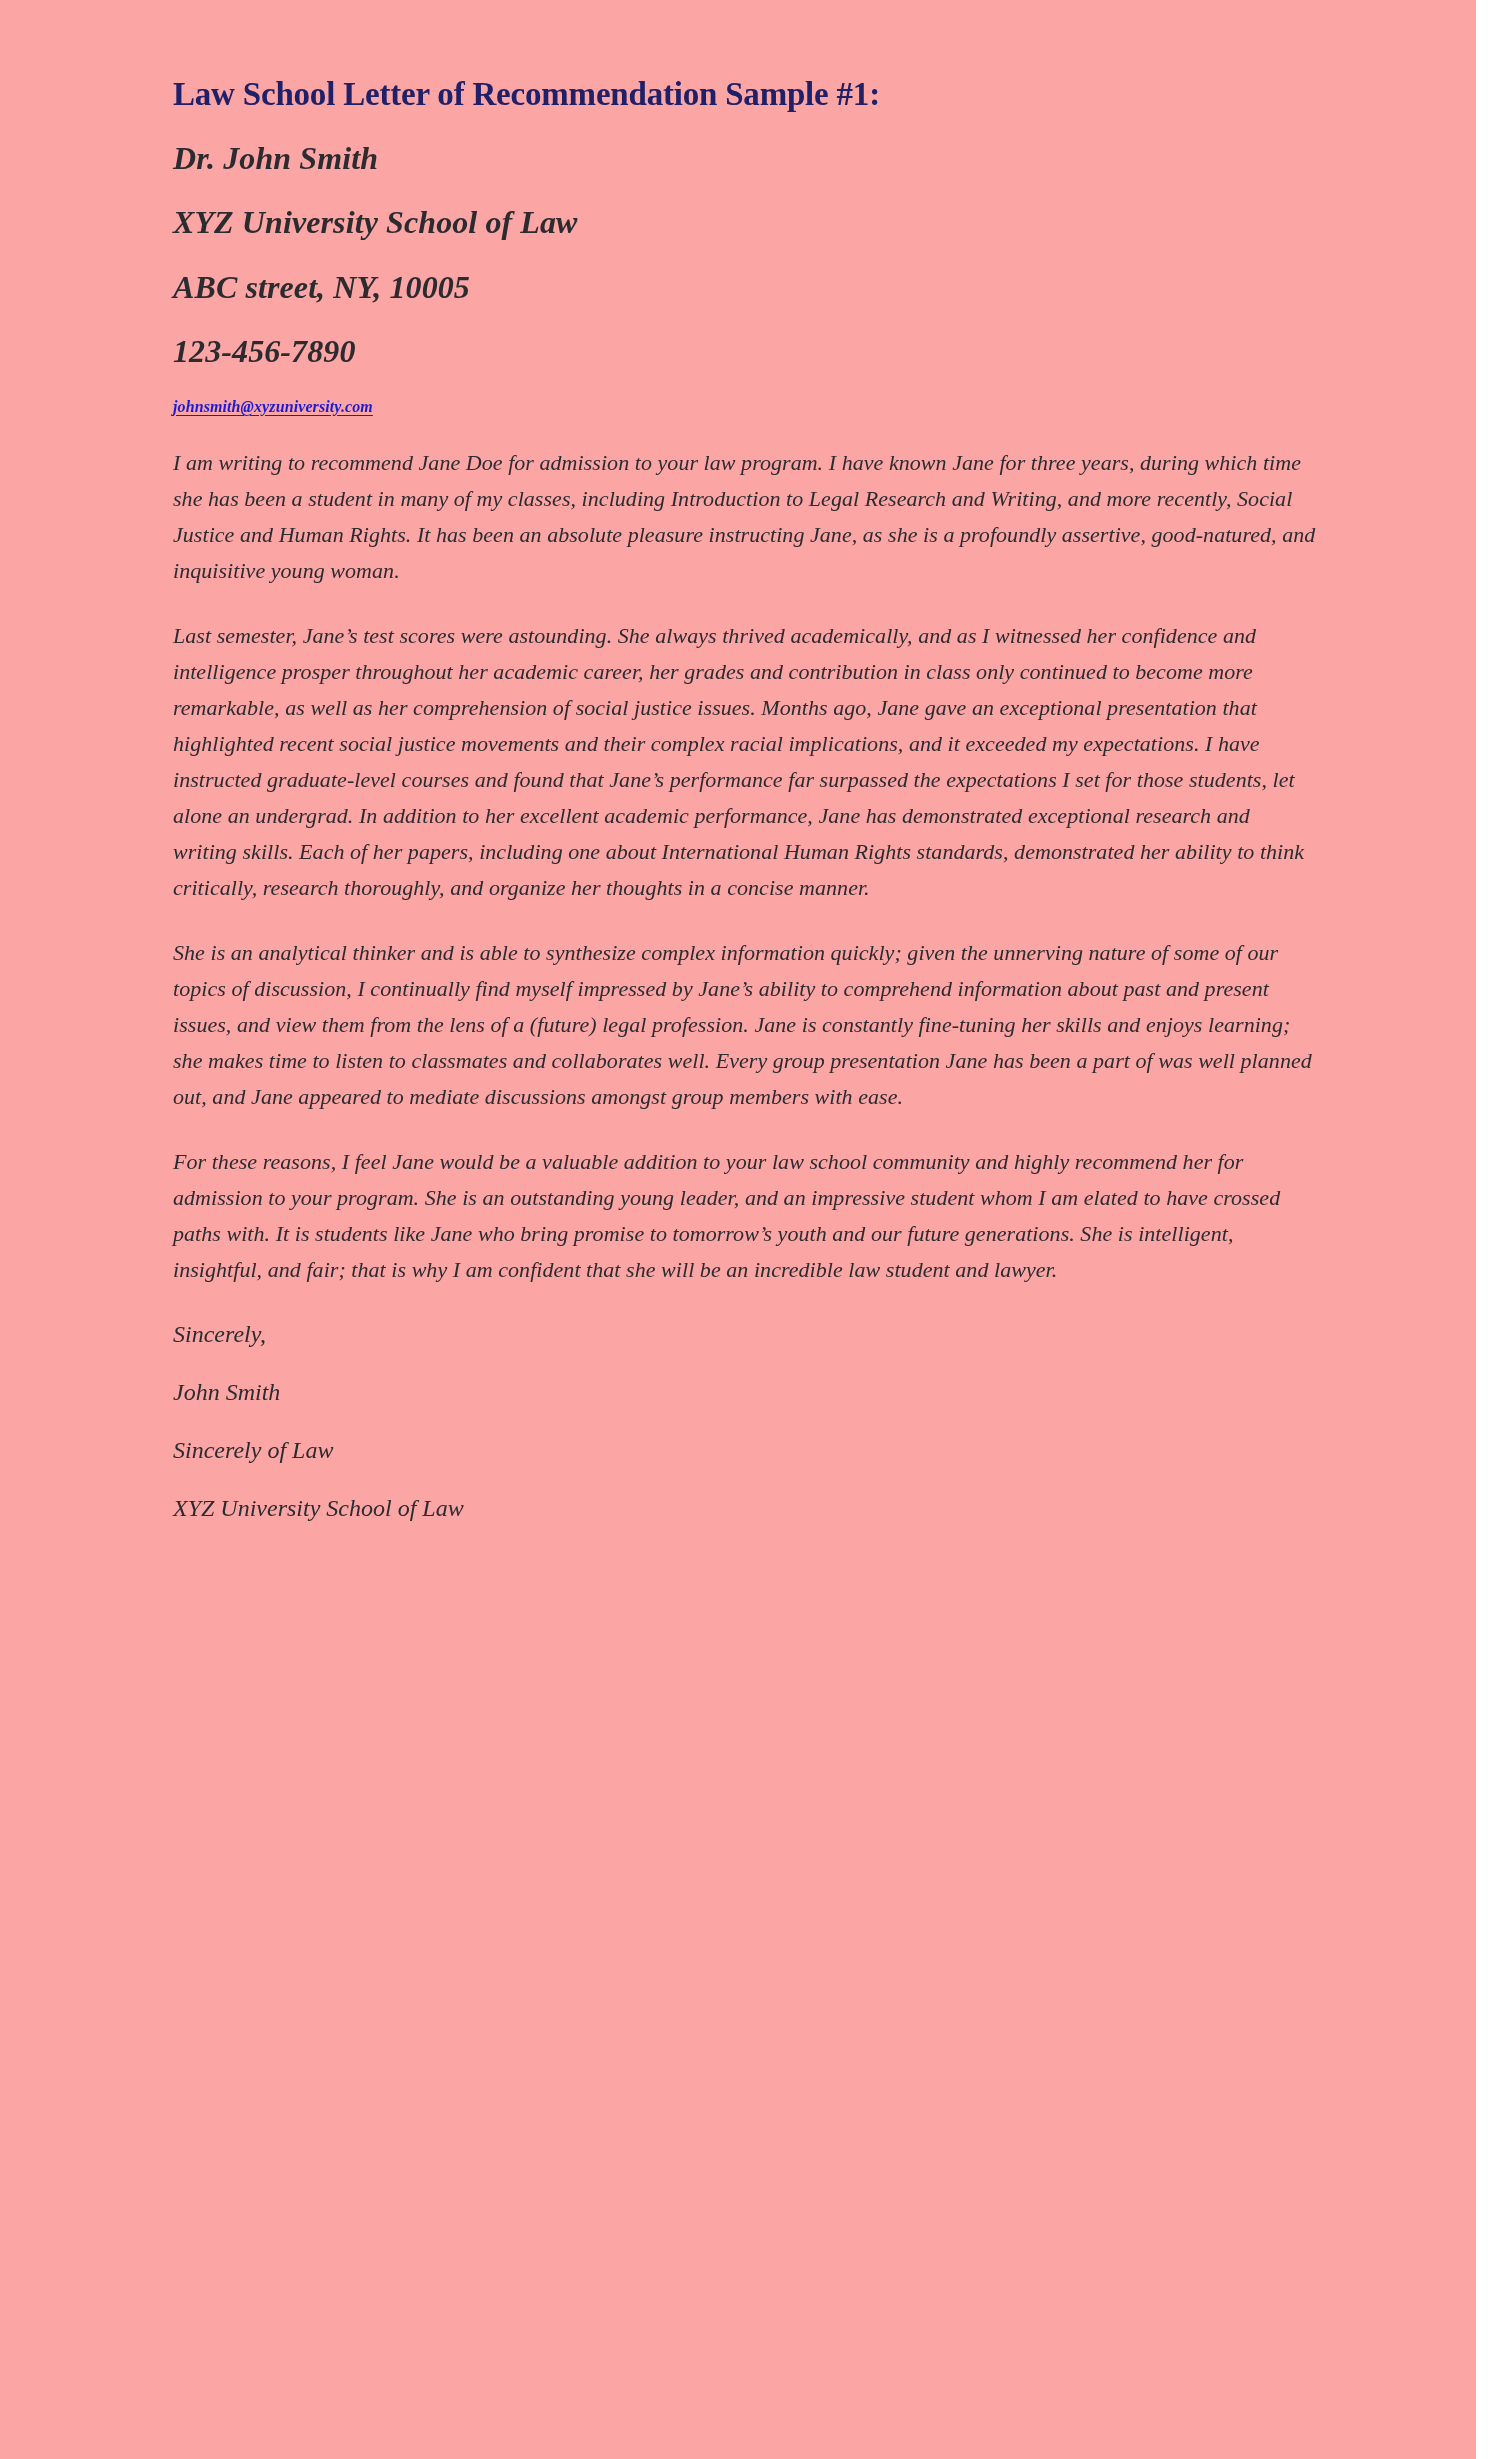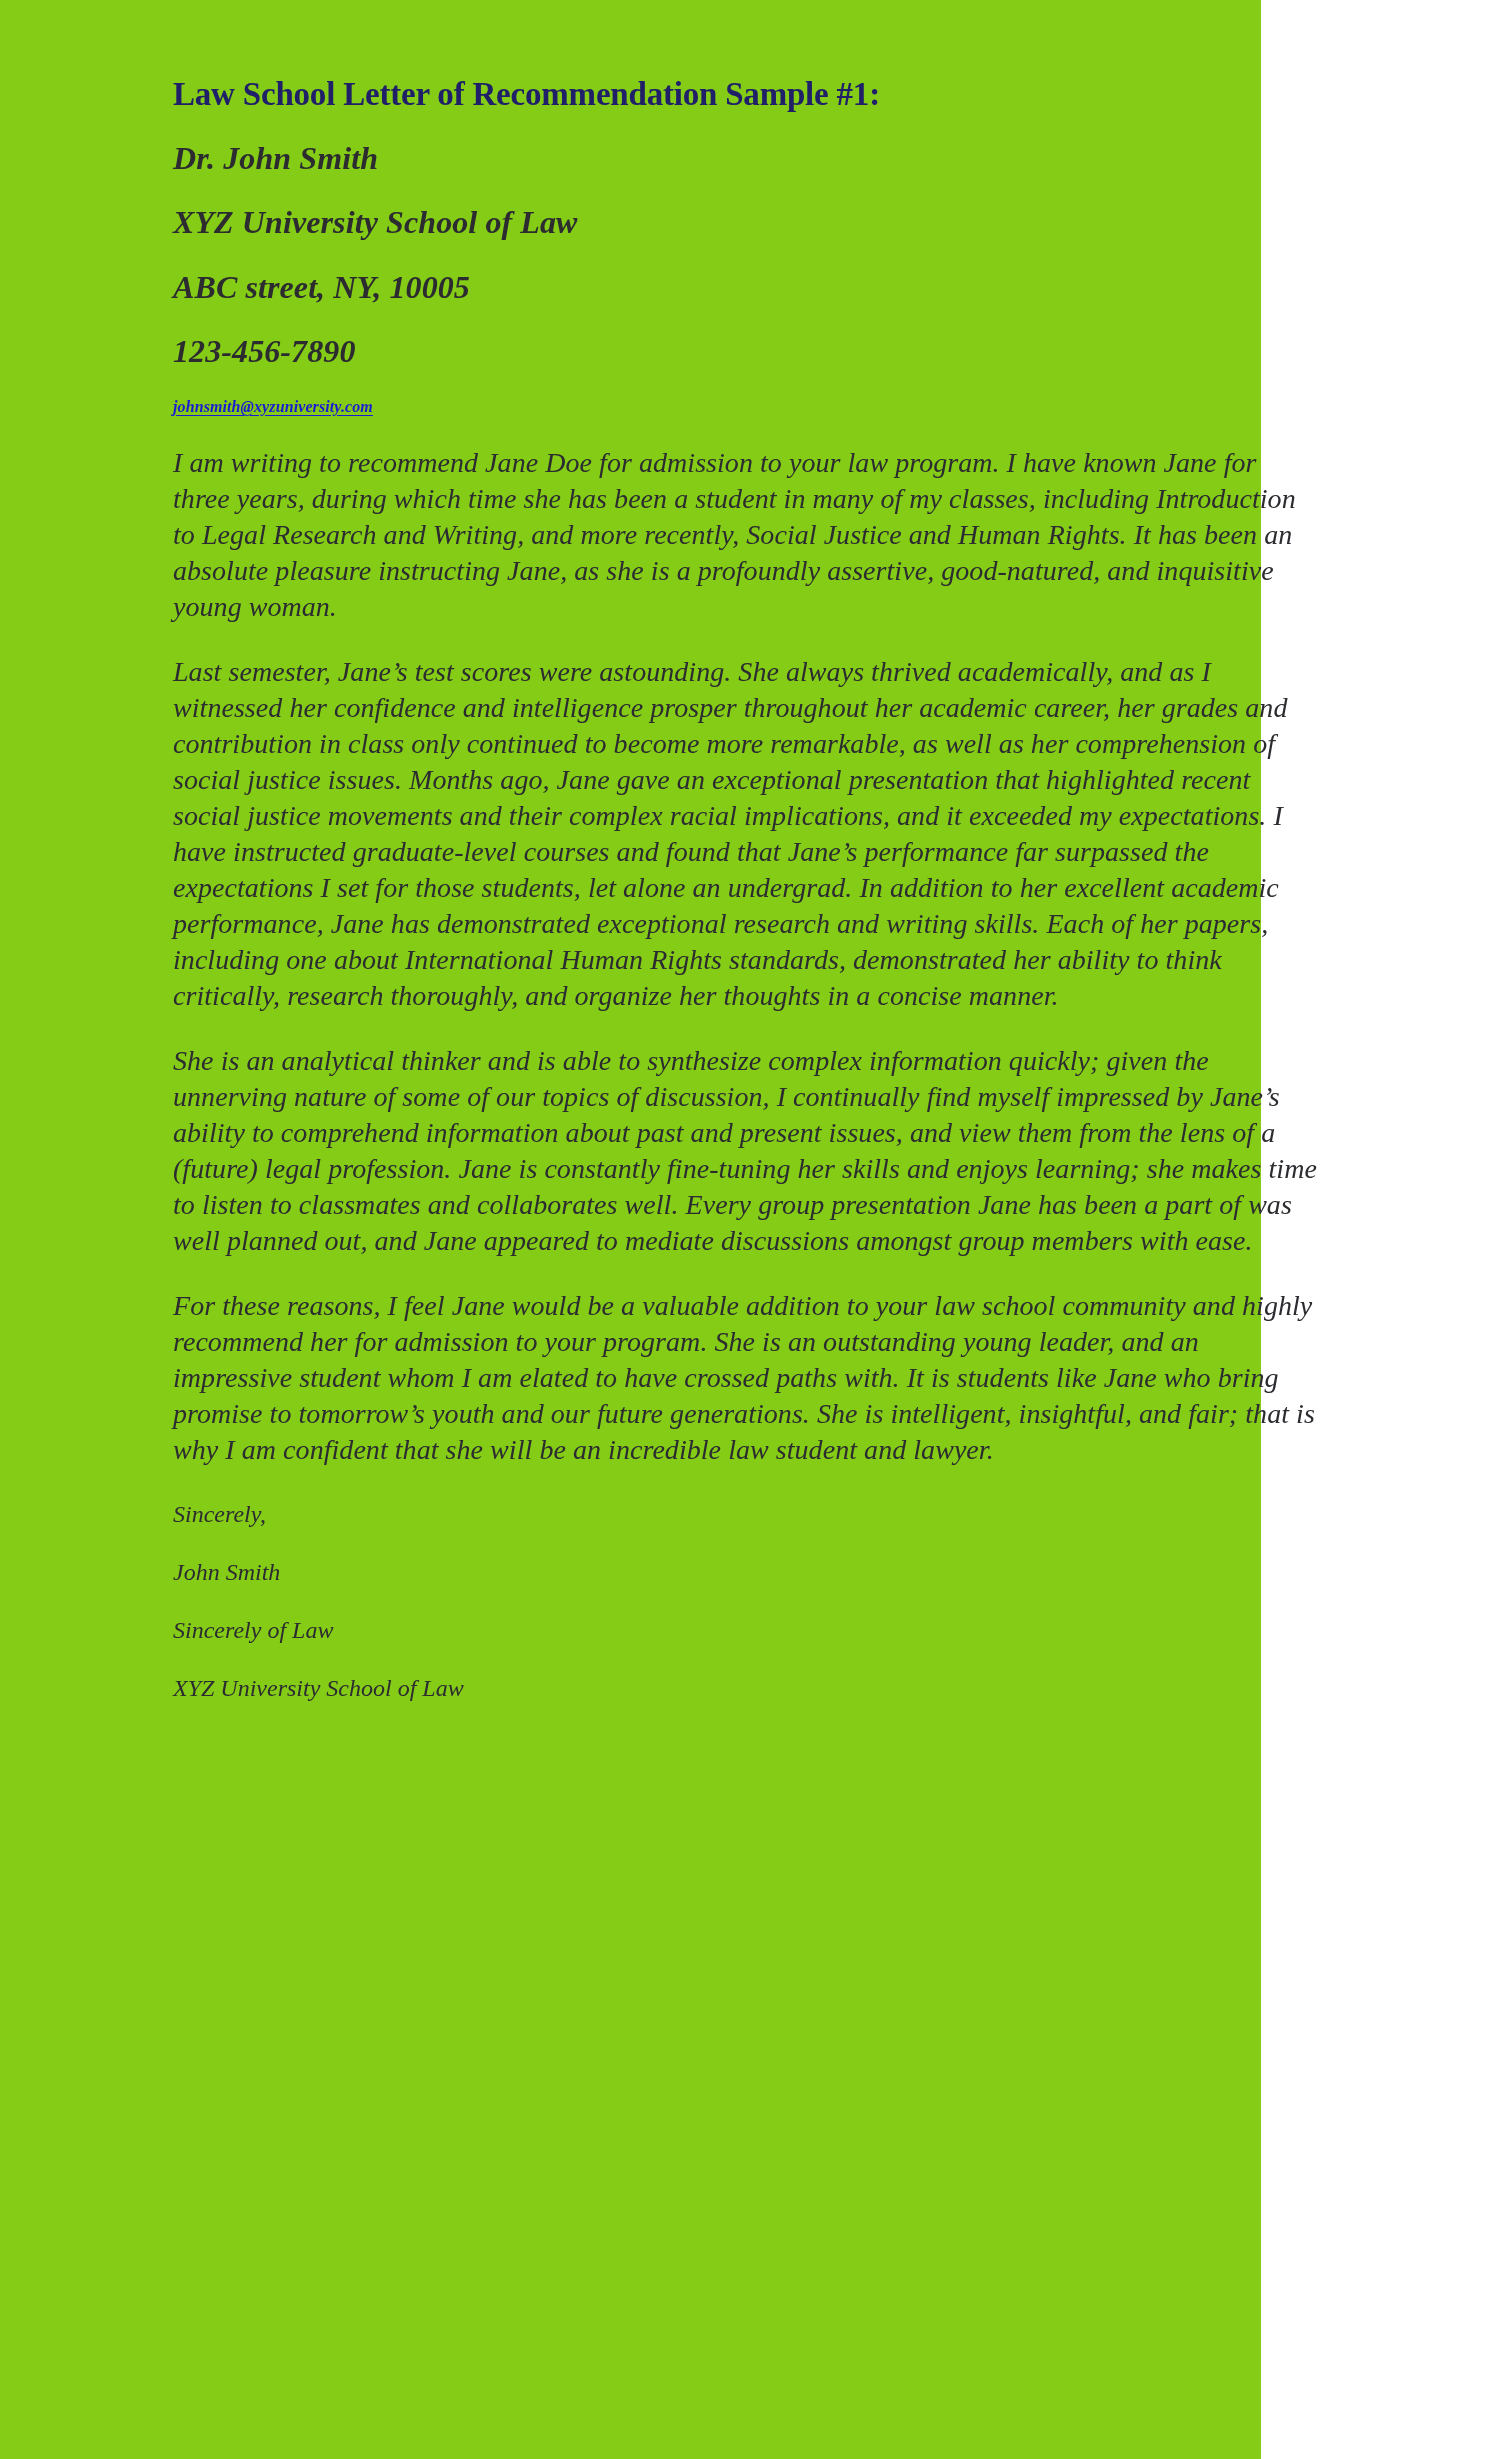--- a/index.html
+++ b/index.html
@@ -7,23 +7,23 @@
     padding: 0;
     background: #ffffff;
   }
   body {
     width: 1493px;
     min-height: 2459px;
     font-family: "Liberation Serif", "DejaVu Serif", serif;
     -webkit-font-smoothing: antialiased;
   }
   .page {
-    width: 1261px;
+    width: 1476px;
     min-height: 2459px;
-    background: #84cc16;
+    background: #fca5a5;
     box-sizing: border-box;
     padding: 0;
     position: relative;
   }
   .content {
     position: absolute;
     left: 173px;
     top: 0;
     width: 1145px;
   }
@@ -71,21 +71,21 @@
   .salutation {
     font-size: 24px;
     font-style: italic;
     font-weight: normal;
     color: #2b2b30;
     margin: 9.6px 0 0 0;
     line-height: 1.25;
   }
 
   .body-par {
-    font-size: 28px;
+    font-size: 22px;
     font-style: italic;
     font-weight: normal;
     color: #2b2b30;
     line-height: 36px;
     margin: 29px 0 0 0;
     text-align: left;
     letter-spacing: 0.05px;
   }
 
   .sign-block {

